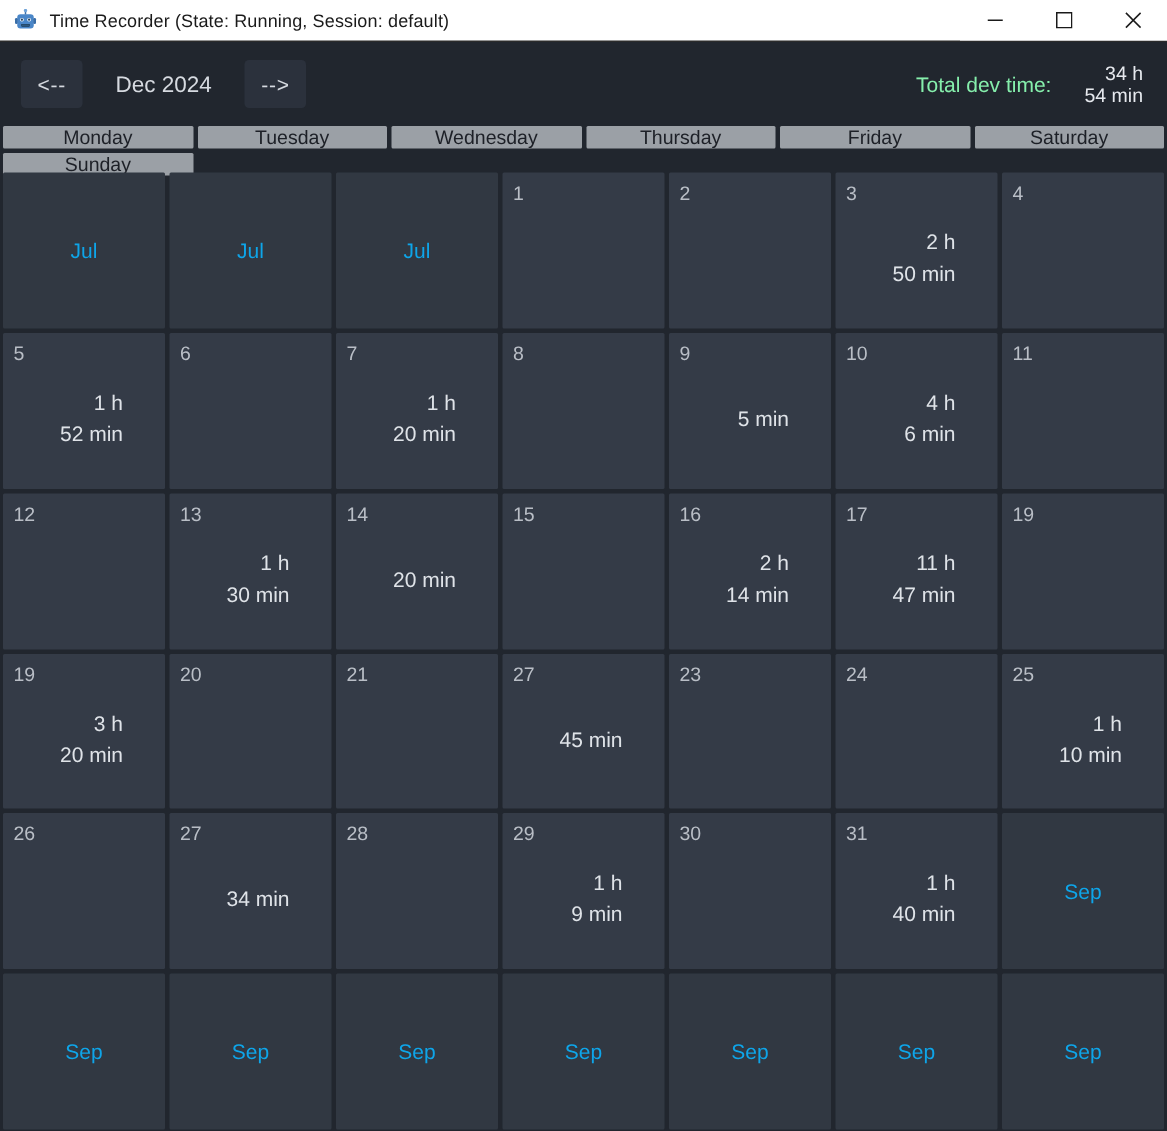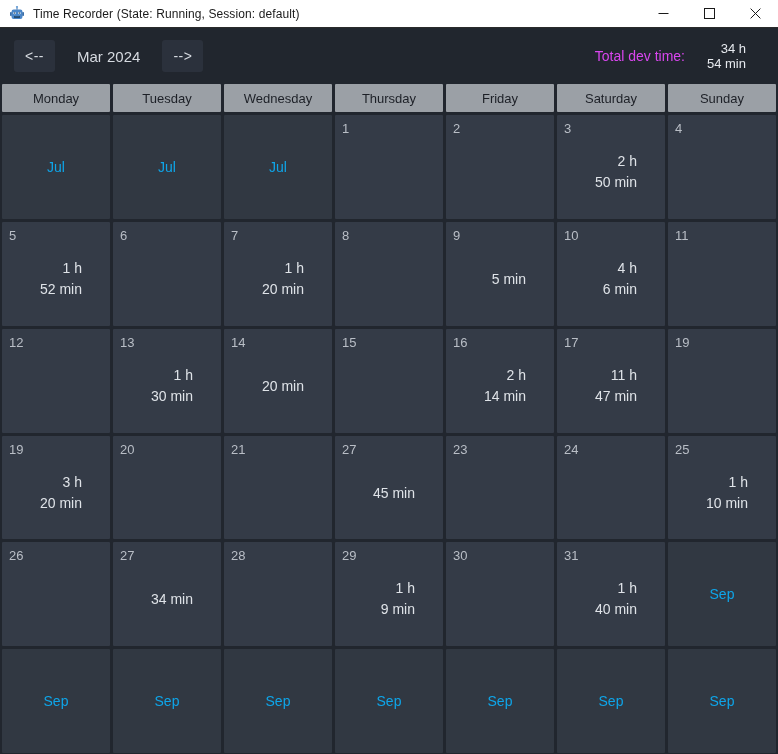--- a/index.html
+++ b/index.html
@@ -106,46 +106,46 @@
     height: 32px;
     padding: 0 12px;
     display: inline-flex;
     align-items: center;
     justify-content: center;
     font-family: "Liberation Sans", sans-serif;
     cursor: pointer;
     white-space: nowrap;
   }
   .total-label {
-    color: #d946ef;
+    color: #86efac;
     font-size: 14px;
     white-space: nowrap;
   }
   .total-value {
     color: #e6e9ee;
     font-size: 13px;
     line-height: 15px;
     text-align: right;
     margin-left: 22px;
-    margin-right: 18px;
+    margin-right: 2px;
     white-space: nowrap;
   }
 
   
   .calendar {
     flex: 1 1 auto;
     display: flex;
     flex-direction: column;
     background: #21262e;
     padding: 0 1px 1px 1px;
     box-sizing: border-box;
   }
   .dow-row {
     display: grid;
-    grid-template-columns: repeat(7, 1fr);
+    grid-template-columns: repeat(6, 1fr);
     gap: 3px;
     height: 28px;
     min-height: 28px;
     padding: 0 1px;
     box-sizing: border-box;
   }
   .dow {
     background: #9ba0a6;
     color: #1d2027;
     font-size: 13px;
@@ -240,21 +240,21 @@
         <svg width="11" height="11" viewBox="0 0 11 11">
           <line x1="0.6" y1="0.6" x2="10.4" y2="10.4" stroke="#1a1a1a" stroke-width="1"></line>
           <line x1="10.4" y1="0.6" x2="0.6" y2="10.4" stroke="#1a1a1a" stroke-width="1"></line>
         </svg>
       </div>
     </div>
   </div>
 
   <div class="toolbar">
     <button class="navbtn">&lt;--</button>
-    <div class="month-label">Mar 2024</div>
+    <div class="month-label">Dec 2024</div>
     <button class="navbtn">--&gt;</button>
     <div class="spacer"></div>
     <div class="total-label">Total dev time:</div>
     <div class="total-value">
       <div>34 h</div>
       <div>54 min</div>
     </div>
   </div>
 
   <div class="calendar">

